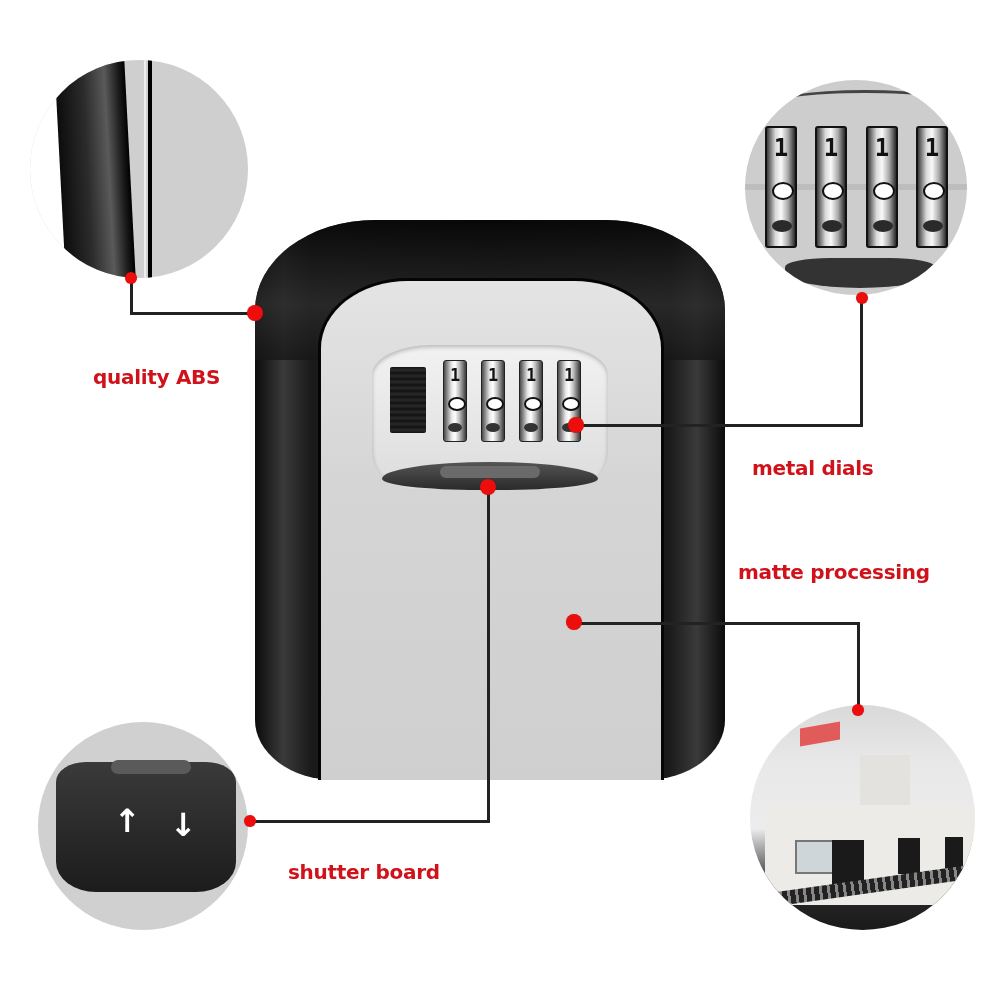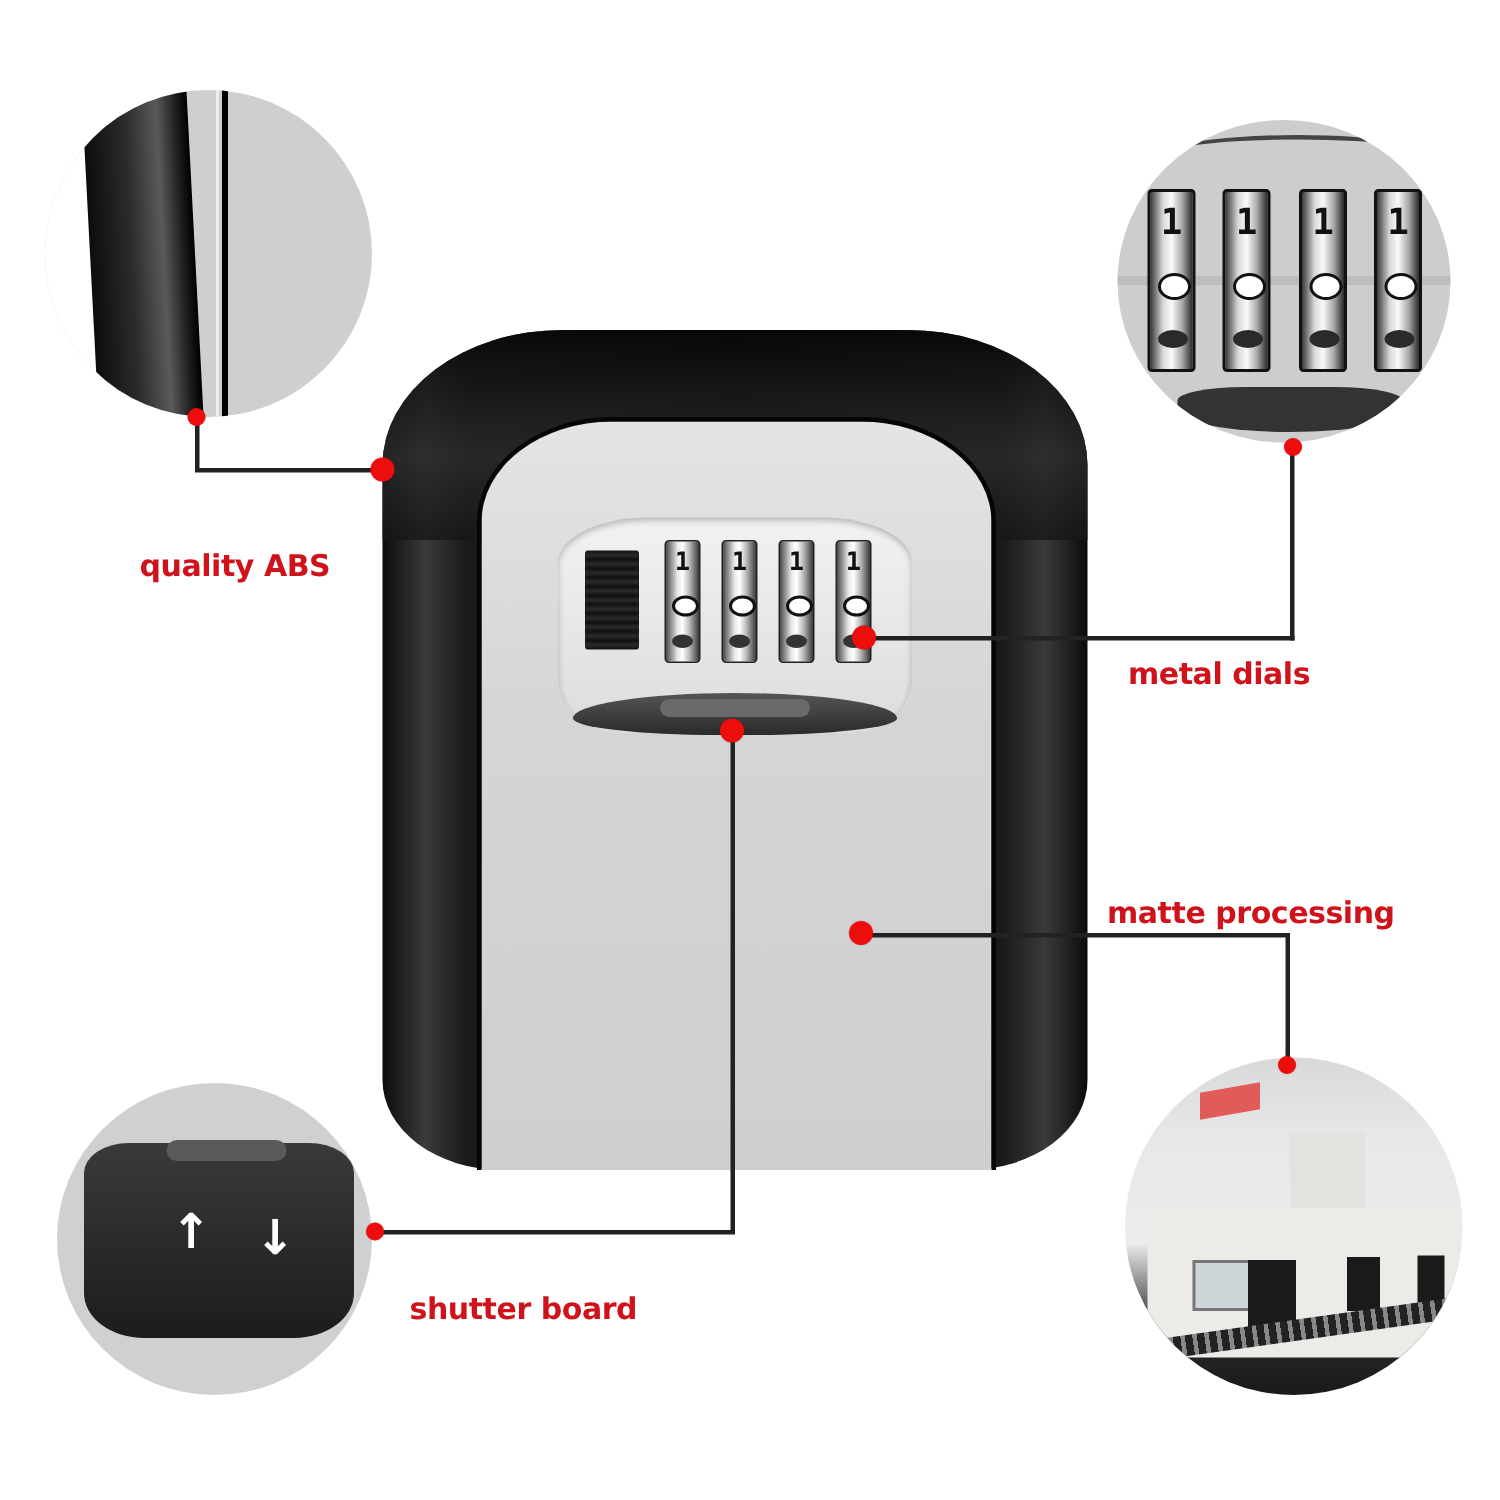--- a/index.html
+++ b/index.html
@@ -162,15 +162,15 @@
 <div class="line" style="left:857px;top:622px;width:3px;height:88px"></div>
 <div class="dot" style="left:566px;top:614px"></div>
 <div class="dot small" style="left:852px;top:704px"></div>
 
 <div class="line" style="left:487px;top:490px;width:3px;height:332px"></div>
 <div class="line" style="left:252px;top:820px;width:238px;height:3px"></div>
 <div class="dot" style="left:480px;top:479px"></div>
 <div class="dot small" style="left:244px;top:815px"></div>
 
 <div class="label" style="left:93px;top:365px">quality ABS</div>
-<div class="label" style="left:752px;top:437px">metal dials</div>
-<div class="label" style="left:738px;top:596px">matte processing</div>
-<div class="label" style="left:273px;top:860px">shutter board</div>
+<div class="label" style="left:752px;top:456px">metal dials</div>
+<div class="label" style="left:738px;top:560px">matte processing</div>
+<div class="label" style="left:288px;top:860px">shutter board</div>
 
 </body></html>

